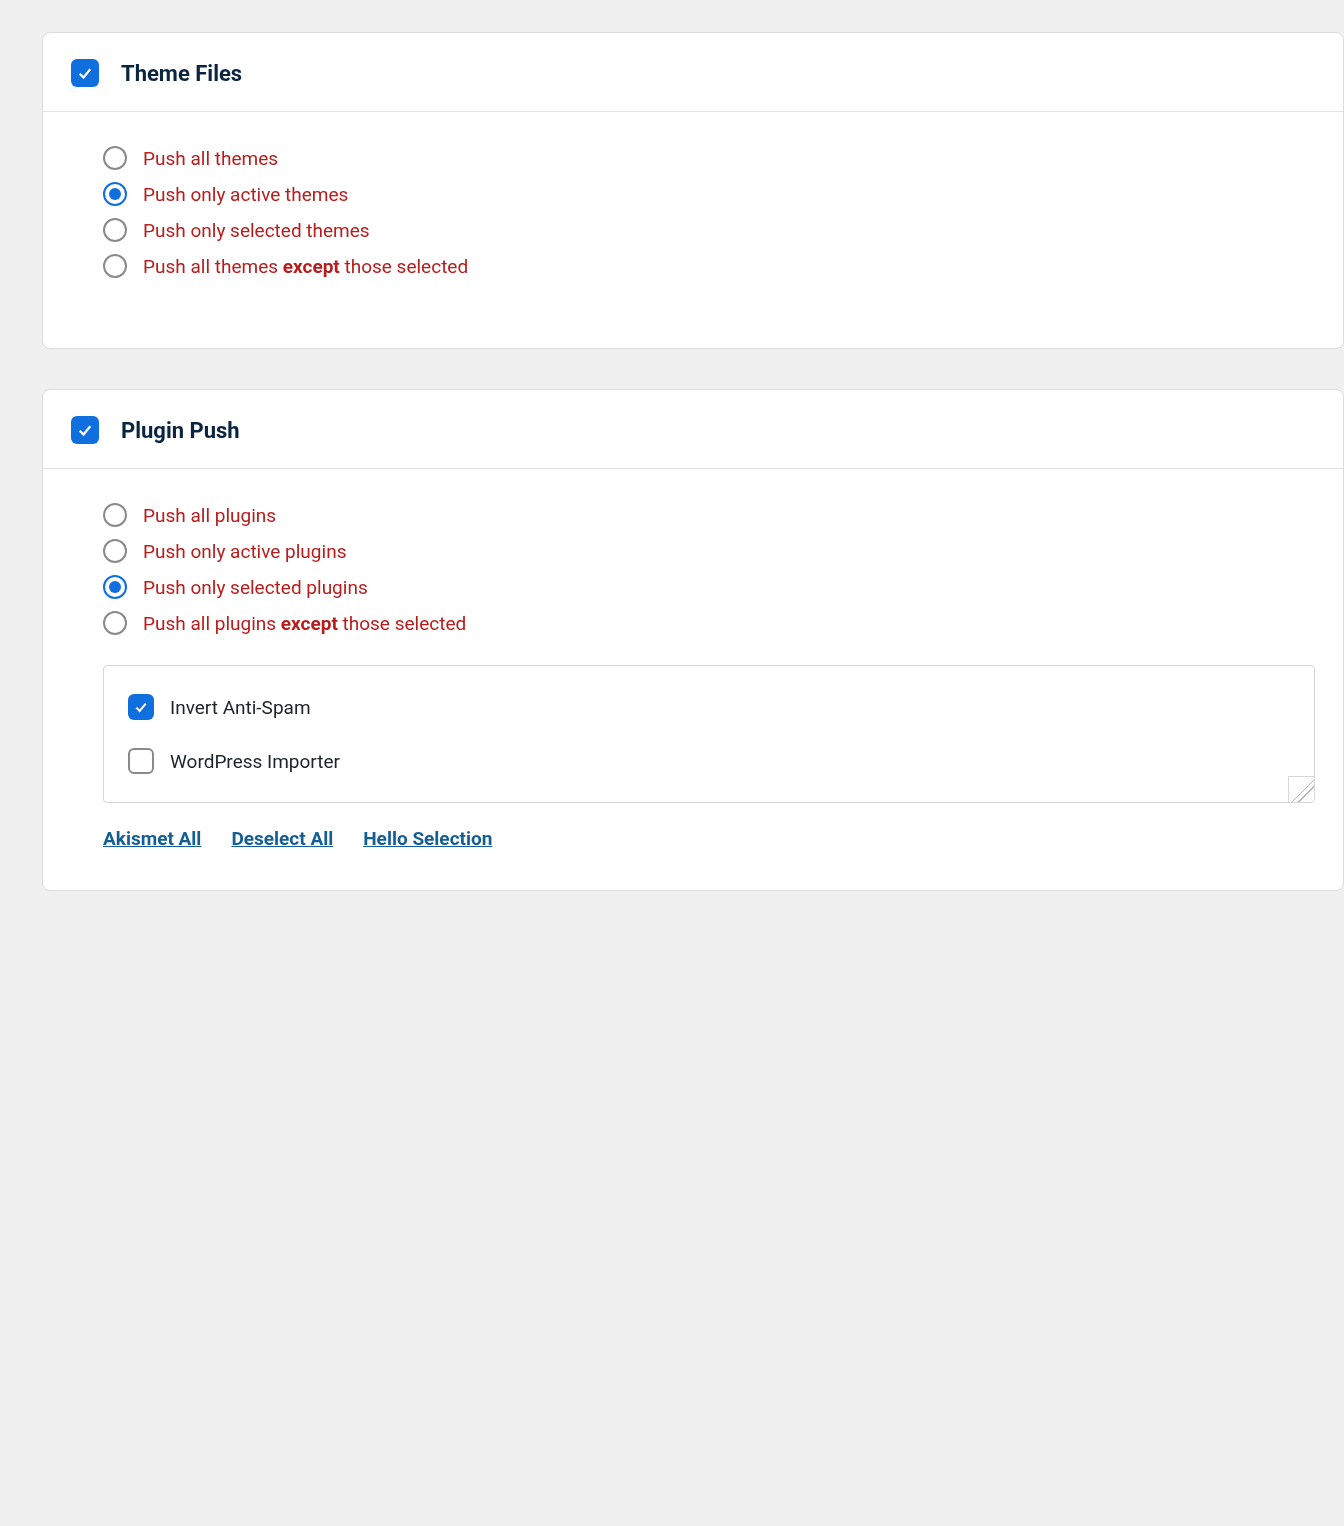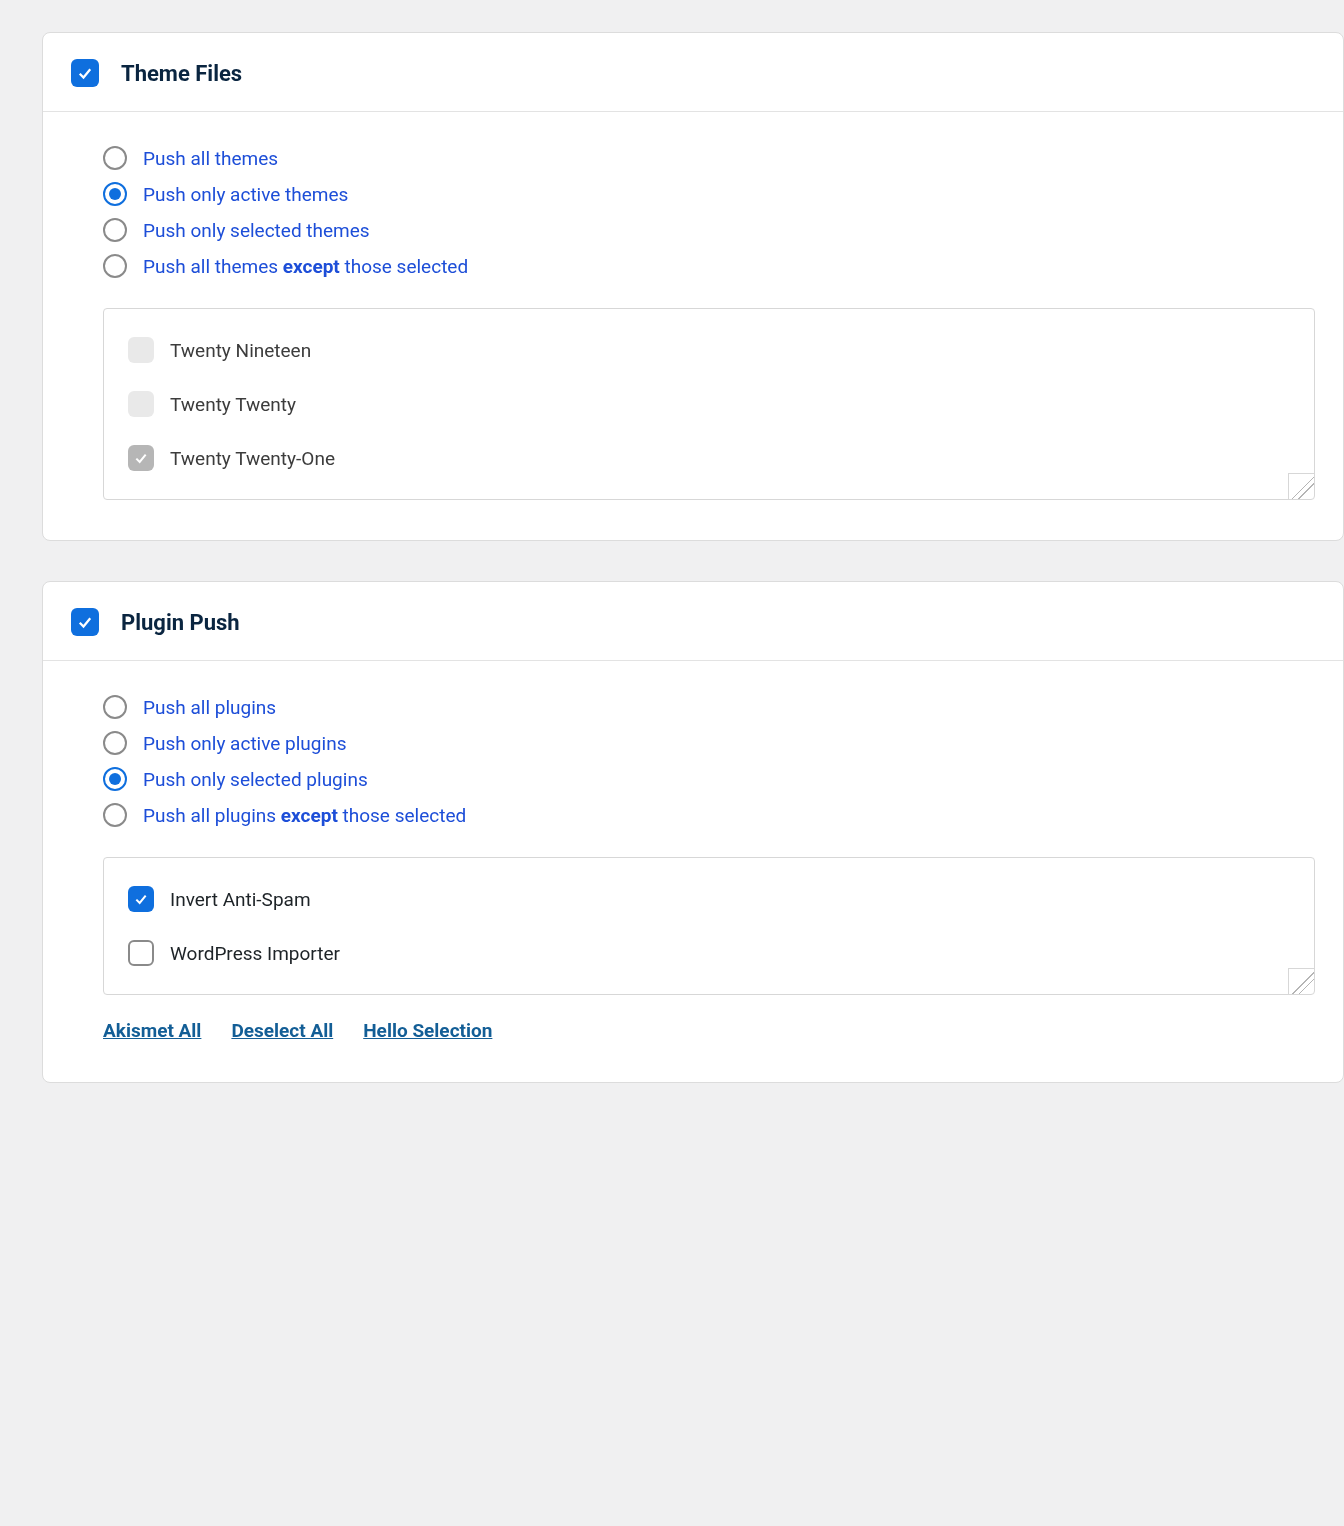--- a/index.html
+++ b/index.html
@@ -87,21 +87,21 @@
       width: 12px;
       height: 12px;
       background: #0f6fde;
       border-radius: 50%;
       top: 50%;
       left: 50%;
       transform: translate(-50%, -50%);
     }
     .radio-label {
       font-size: 19px;
-      color: #1d4ed8;
+      color: #b91c1c;
     }
     .radio-label strong {
       font-weight: 700;
     }
     .select-box {
       border: 1px solid #d7d7d7;
       border-radius: 4px;
       position: relative;
       overflow: hidden;
     }
@@ -209,41 +209,20 @@
         <div class="radio-row">
           <div class="radio"></div>
           <span class="radio-label">Push only selected themes</span>
         </div>
         <div class="radio-row">
           <div class="radio"></div>
           <span class="radio-label"><span>Push all themes </span><strong>except</strong><span> those selected</span></span>
         </div>
       </div>
 
-      <div class="select-box disabled">
-        <div class="select-scroll">
-          <div class="select-row">
-            <div class="chk disabled-unchecked"></div>
-            <span class="select-label">Twenty Nineteen</span>
-          </div>
-          <div class="select-row">
-            <div class="chk disabled-unchecked"></div>
-            <span class="select-label">Twenty Twenty</span>
-          </div>
-          <div class="select-row">
-            <div class="chk disabled-checked">
-              <svg viewBox="0 0 24 24">
-                  <polyline points="5 13 10 18 19 7"></polyline>
-                </svg>
-            </div>
-            <span class="select-label">Twenty Twenty-One</span>
-          </div>
-        </div>
-        <div class="resize-notch"></div>
-      </div>
     </div>
   </div>
 
   <div class="panel">
     <div class="panel-header">
       <div class="master-check">
         <svg viewBox="0 0 24 24">
             <polyline points="5 13 10 18 19 7"></polyline>
           </svg>
       </div>

